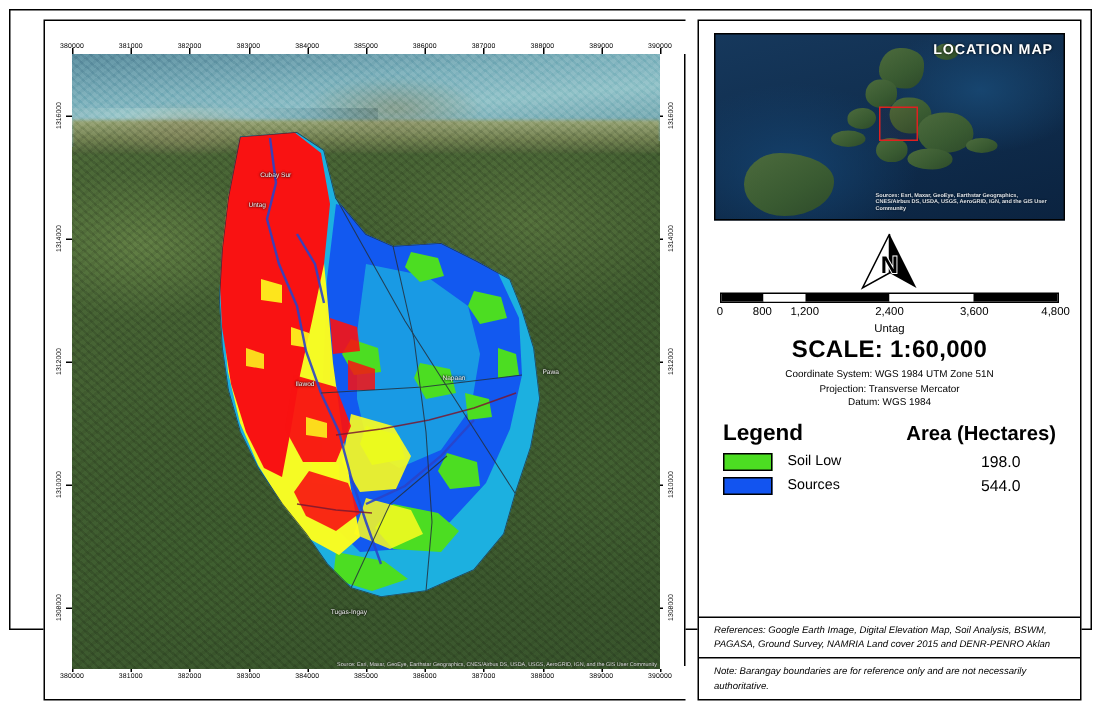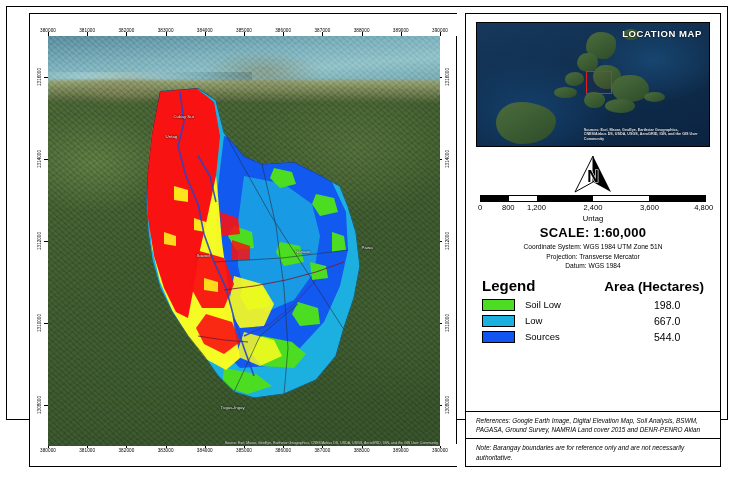--- a/index.html
+++ b/index.html
@@ -217,21 +217,21 @@
   }
   .sb-num {
     position: absolute; top: 0;
     font-size: 7.6px; color: #000;
     transform: translateX(-50%); white-space: nowrap;
   }
   .meters {
     text-align: center; font-size: 7.6px; margin-top: 0px; color: #000;
   }
   .scale-text {
-    text-align: center; font-size: 13px; font-weight: bold;
+    text-align: center; font-size: 16px; font-weight: bold;
     margin-top: 2px; color: #000; letter-spacing: .2px;
   }
   .crs-lines {
     text-align: center; font-size: 6.6px; line-height: 1.45;
     margin-top: 2px; color: #000;
   }
 
   
   .legend-wrap { padding: 6px 16px 0 16px; }
   .legend-head {
@@ -512,25 +512,20 @@
           <span class="legend-title">Legend</span>
           <span class="legend-area-title">Area (Hectares)</span>
         </div>
         <div class="legend-rows">
           <div class="legend-row">
             <span class="swatch" style="background:#4cdd22"></span>
             <span class="legend-label">Soil Low</span>
             <span class="legend-value">198.0</span>
           </div>
           <div class="legend-row">
-            <span class="swatch" style="background:#1cb0e0"></span>
-            <span class="legend-label">Low</span>
-            <span class="legend-value">667.0</span>
-          </div>
-          <div class="legend-row">
             <span class="swatch" style="background:#1254f0"></span>
             <span class="legend-label">Sources</span>
             <span class="legend-value">544.0</span>
           </div>
         </div>
       </div>
 
       <div class="notes">
         <div class="note-box">
           <div class="note-text">References: Google Earth Image, Digital Elevation Map, Soil Analysis, BSWM, PAGASA, Ground Survey, NAMRIA Land cover 2015 and DENR-PENRO Aklan</div>

